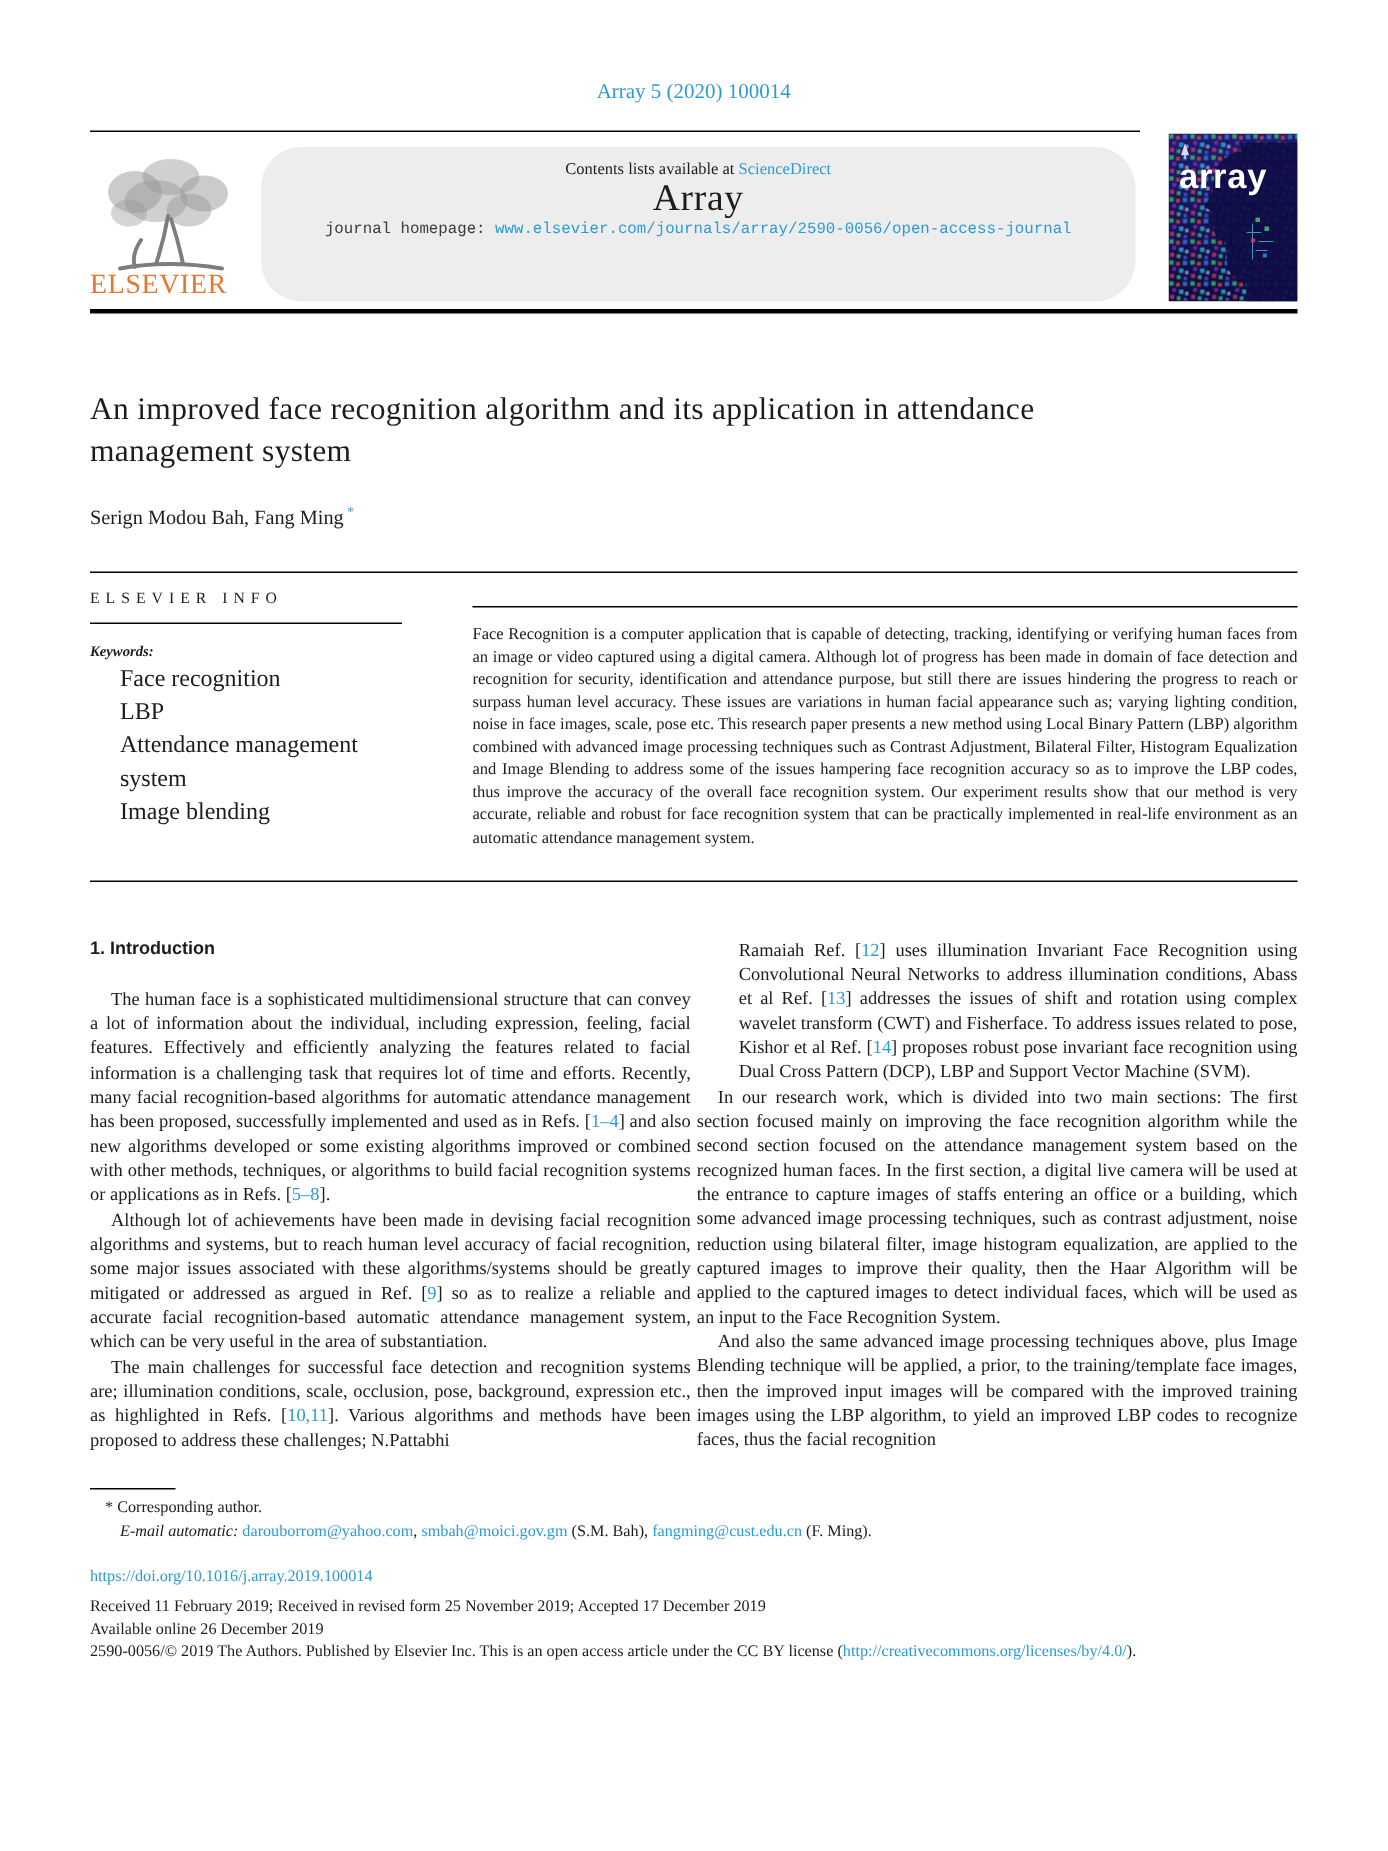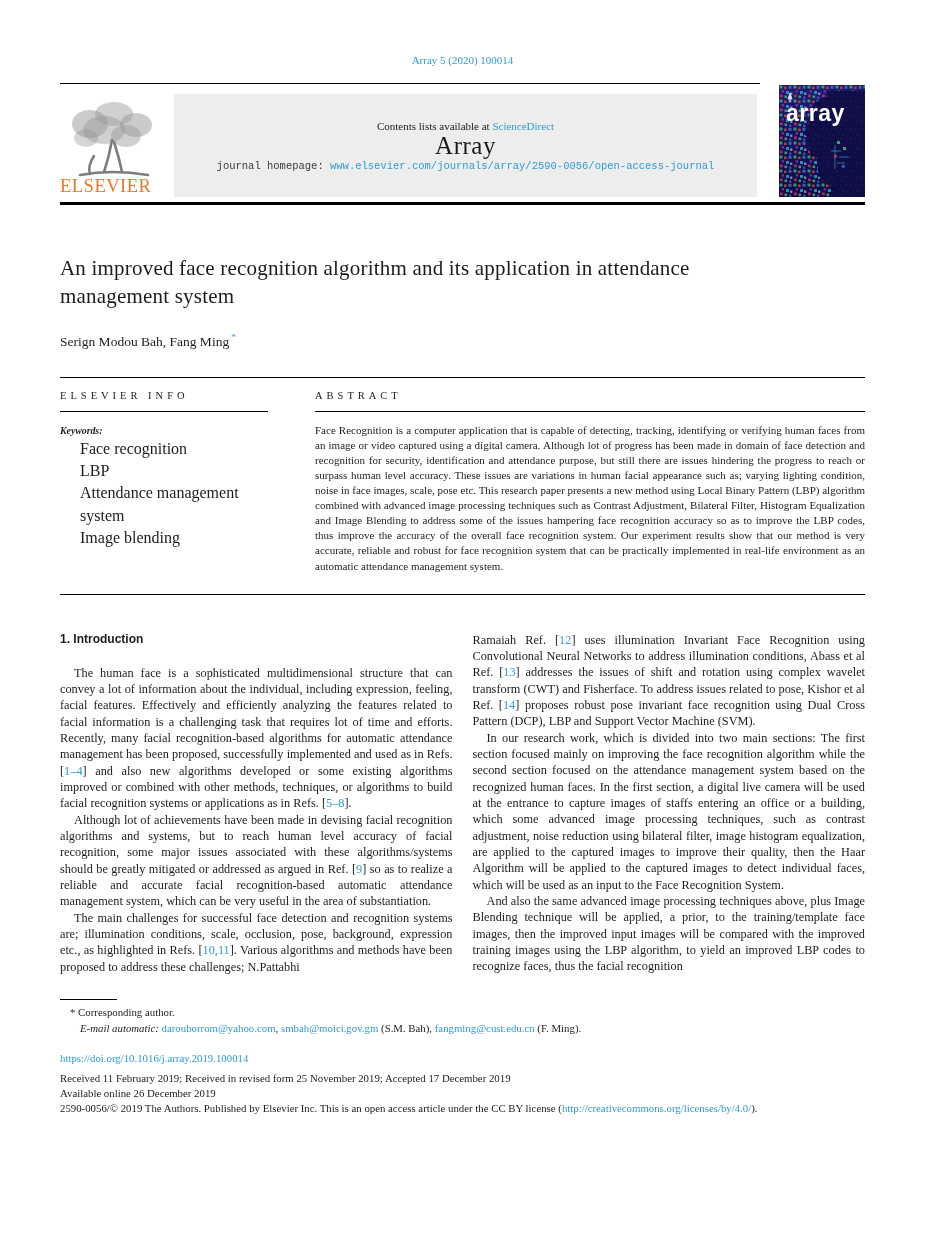--- a/index.html
+++ b/index.html
@@ -7,31 +7,31 @@
   body {
     width:925px; height:1234px;
     font-family:"Liberation Serif", serif;
     color:#1c1c1c;
     overflow:hidden;
     position:relative;
   }
   .content { margin:0 60px; width:805px; }
 
   
-  .citation-row { padding-top:54px; text-align:center; font-size:11px; }
+  .citation-row { padding-top:54px; text-align:center; font-size:14px; }
   .link { color:#2d9bd3; cursor:pointer; text-decoration:none; }
 
   .top-thin-rule { margin-top:17px; width:700px; border-top:1.5px solid #000; }
 
   
   .header-row { margin-top:10px; display:flex; align-items:stretch; height:103px; }
   .logo-block { width:112px; display:flex; flex-direction:column; align-items:flex-start; justify-content:flex-end;text-align:right; }
   .logo-block svg { display:block; }
   .elsevier-word { font-family:"Liberation Serif", serif; color:#e8772e; font-size:18.5px; letter-spacing:0.5px; margin-top:-2px; }
-  .banner { flex:0 0 583px; margin-left:2px; background:#ededee; display:flex; flex-direction:column; align-items:center; justify-content:center; padding:9px 0 8px; }
+  .banner { flex:0 0 583px; margin-left:2px; background:#ededee; display:flex; flex-direction:column; align-items:center; justify-content:flex-start; padding:9px 0 8px;border-radius:27px; }
   .contents-line { font-size:11px; }
   .journal-title { font-size:25px; letter-spacing:0.5px; }
   .homepage-line { font-family:Liberation Mono, monospace; font-size:10.5px; color:#3b3b3b; }
   .cover-thumb { margin-left:22px; width:86px; height:112px; margin-top:-9px; }
 
   .thick-rule { margin-top:5px; border-top:3.5px solid #000; width:805px; }
 
   
   .article-title { margin-top:50px; font-size:21px; line-height:1.32; max-width:710px; letter-spacing:0.2px; }
   .authors-line { margin-top:22px; font-size:13.5px; }
@@ -42,25 +42,25 @@
   .info-col { width:208px; flex:0 0 208px; }
   .abs-col { margin-left:47px; flex:1; }
   .block-heading { font-size:10.5px; letter-spacing:0.38em; font-weight:normal; }
   .head-rule { border-top:1.2px solid #000; margin-top:10px; }
   .info-col .head-rule { width:208px; }
   .keywords-label { margin-top:12px; font-size:9.8px; font-style:italic; line-height:1.4;font-weight:bold; }
   .keyword-item { font-size:16px; line-height:1.4;margin-left:20px; }
   .abs-text { margin-top:11px; font-size:11px; line-height:1.37; text-align:justify; }
 
   
-  .body-cols { margin-top:37px; display:flex; gap:20px; }
+  .body-cols { margin-top:37px; display:flex; gap:4px; }
   .col { flex:1; font-size:12.3px; line-height:1.33; text-align:justify; }
   .section-heading { font-family:"Liberation Sans", sans-serif; font-size:12px; font-weight:bold; margin-bottom:17px; }
   .col p { text-indent:14px; }
-  .col p.no-indent { text-indent:0; }
+  .col p.no-indent { text-indent:0;margin-left:28px; }
 
   
   .footnote { margin-top:24px; font-size:10.8px; line-height:1.45; }
   .fn-rule { width:57px; border-top:1px solid #000; margin-bottom:5px; }
   .fn-line1 { padding-left:10px; }
   .fn-line2 { padding-left:20px; }
 
   
   .meta { margin-top:15px; font-size:10.8px; line-height:1.42; }
   .meta .doi-line { margin-bottom:4px; }
@@ -161,21 +161,20 @@
       <div class="head-rule"></div>
       <div class="keywords-label">Keywords:</div>
       <div>
           <div class="keyword-item">Face recognition</div>
           <div class="keyword-item">LBP</div>
           <div class="keyword-item">Attendance management system</div>
           <div class="keyword-item">Image blending</div>
         </div>
     </div>
     <div class="abs-col">
-      <div class="block-heading">ABSTRACT</div>
       <div class="head-rule"></div>
       <div class="abs-text">Face Recognition is a computer application that is capable of detecting, tracking, identifying or verifying human faces from an image or video captured using a digital camera. Although lot of progress has been made in domain of face detection and recognition for security, identification and attendance purpose, but still there are issues hindering the progress to reach or surpass human level accuracy. These issues are variations in human facial appearance such as; varying lighting condition, noise in face images, scale, pose etc. This research paper presents a new method using Local Binary Pattern (LBP) algorithm combined with advanced image processing techniques such as Contrast Adjustment, Bilateral Filter, Histogram Equalization and Image Blending to address some of the issues hampering face recognition accuracy so as to improve the LBP codes, thus improve the accuracy of the overall face recognition system. Our experiment results show that our method is very accurate, reliable and robust for face recognition system that can be practically implemented in real-life environment as an automatic attendance management system.</div>
     </div>
   </div>
 
   <div class="body-cols">
     <div class="col">
       <div class="section-heading">1. Introduction</div>
       <p><span>The human face is a sophisticated multidimensional structure that can convey a lot of information about the individual, including expression, feeling, facial features. Effectively and efficiently analyzing the features related to facial information is a challenging task that requires lot of time and efforts. Recently, many facial recognition-based algorithms for automatic attendance management has been proposed, successfully implemented and used as in Refs. [</span><span class="rt-link">1–4</span><span>] and also new algorithms developed or some existing algorithms improved or combined with other methods, techniques, or algorithms to build facial recognition systems or applications as in Refs. [</span><span class="rt-link">5–8</span><span>].</span></p>
       <p><span>Although lot of achievements have been made in devising facial recognition algorithms and systems, but to reach human level accuracy of facial recognition, some major issues associated with these algorithms/systems should be greatly mitigated or addressed as argued in Ref. [</span><span class="rt-link">9</span><span>] so as to realize a reliable and accurate facial recognition-based automatic attendance management system, which can be very useful in the area of substantiation.</span></p>

